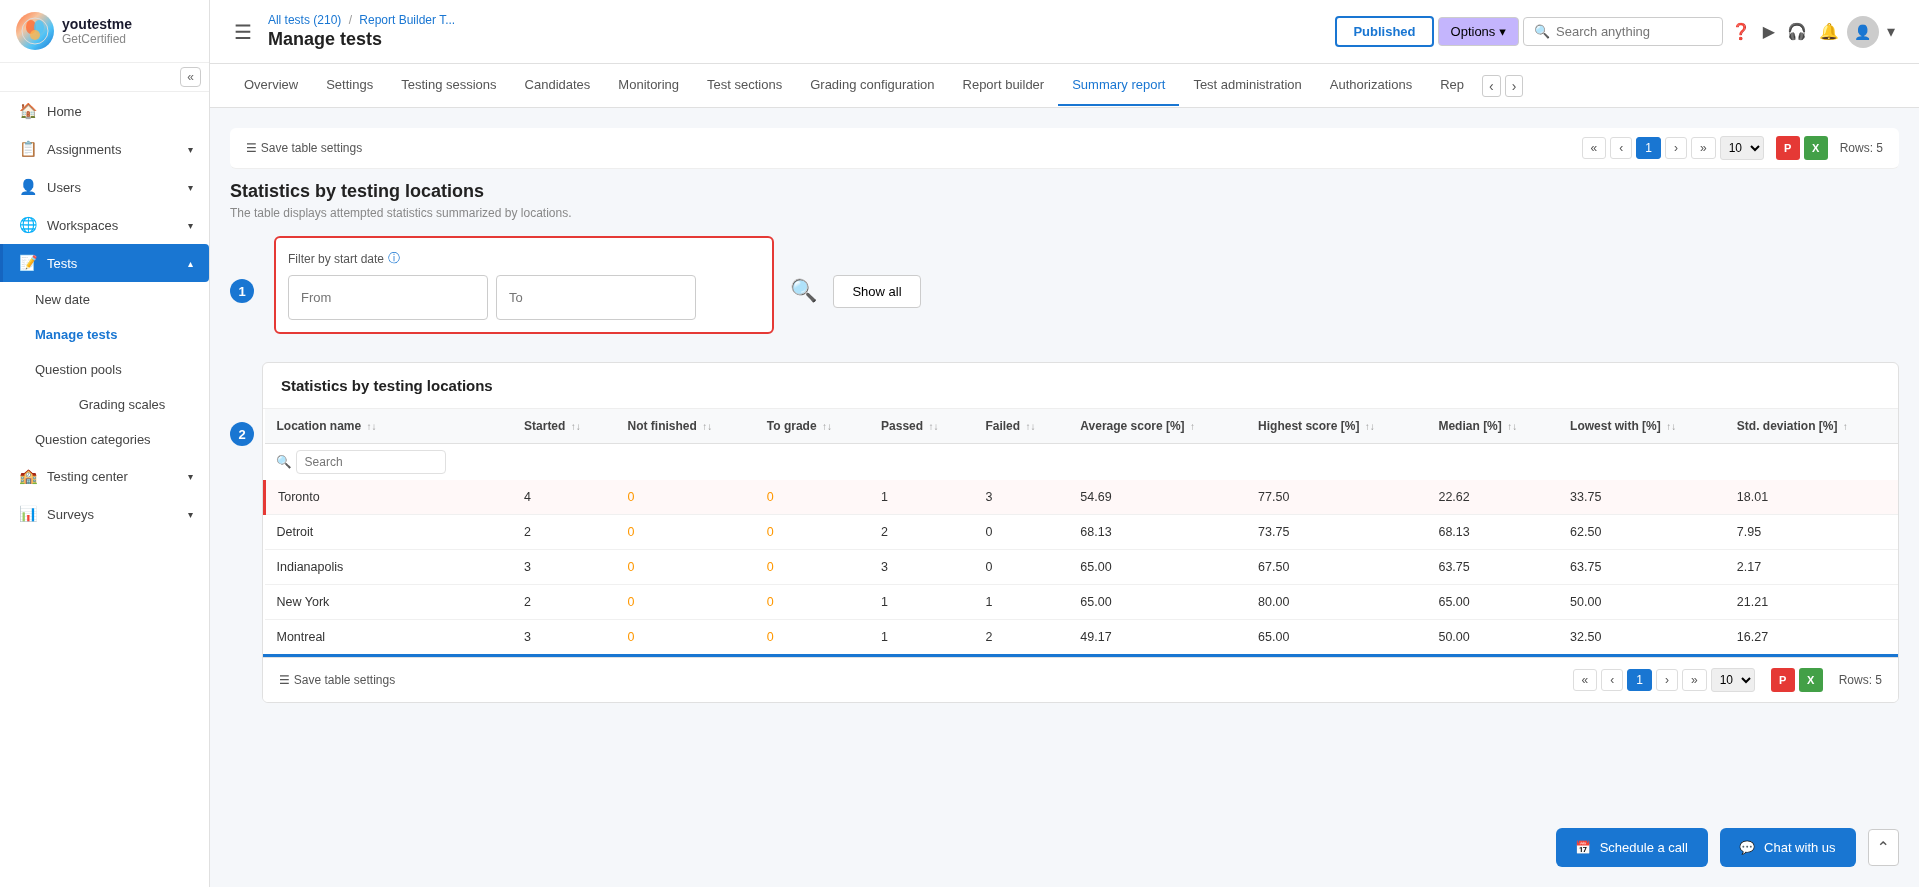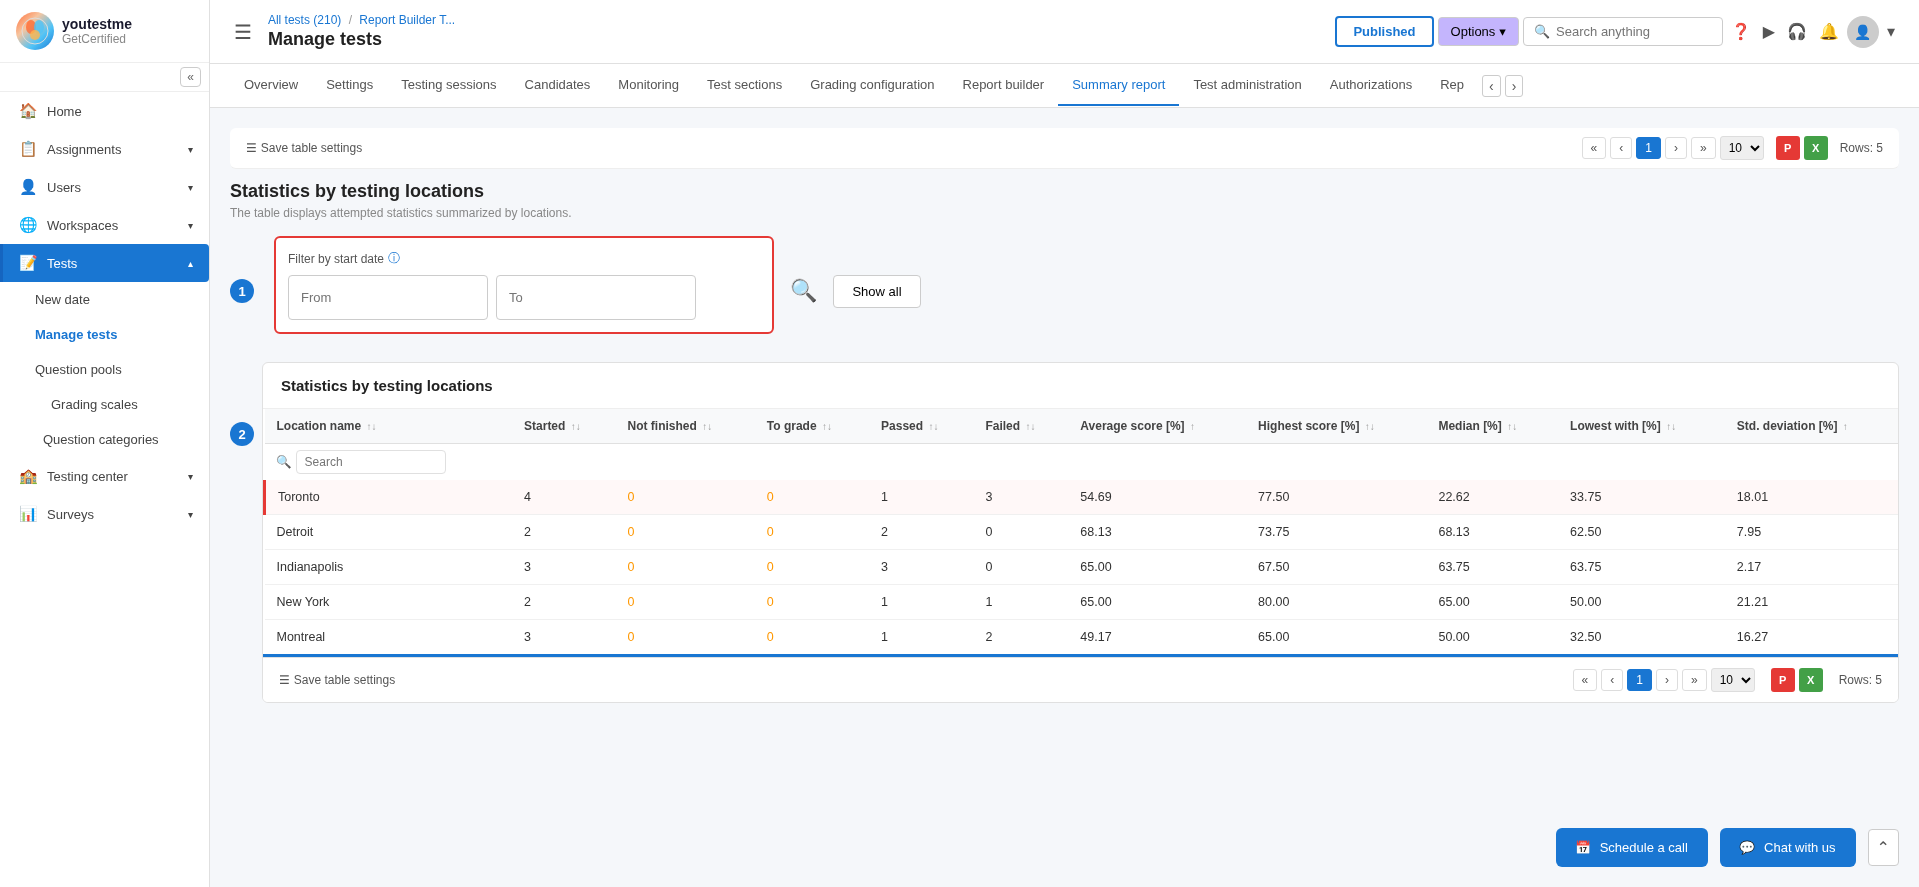--- a/index.html
+++ b/index.html
@@ -311,24 +311,24 @@
 
   <div class="sidebar-item" style="padding-left:32px;">
     <span class="item-label">New date</span>
   </div>
   <div class="sidebar-item" style="padding-left:32px; font-weight:600; color:#1976d2;">
     <span class="item-label">Manage tests</span>
   </div>
   <div class="sidebar-item" style="padding-left:32px;">
     <span class="item-label">Question pools</span>
   </div>
-  <div class="sidebar-item" style="padding-left:48px;">
+  <div class="sidebar-item" style="padding-left:48px;text-align:center;">
     <span class="item-label">Grading scales</span>
   </div>
-  <div class="sidebar-item" style="padding-left:40px;">
+  <div class="sidebar-item" style="padding-left:32px;">
     <span class="item-label">Question categories</span>
   </div>
 
   <div class="sidebar-item">
     <span class="item-icon">🏫</span>
     <span class="item-label">Testing center</span>
     <span class="chevron">▾</span>
   </div>
 
   <div class="sidebar-item">

